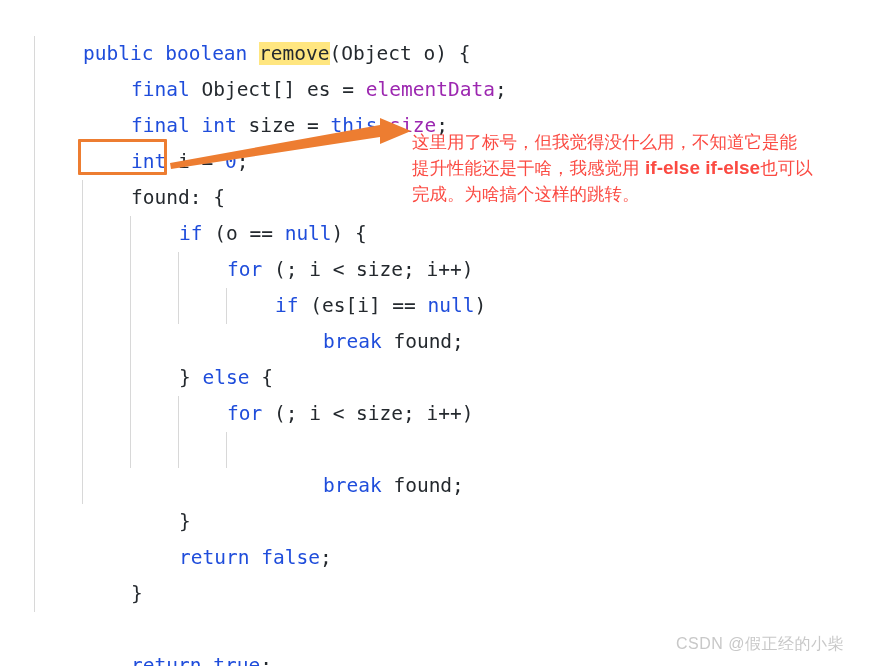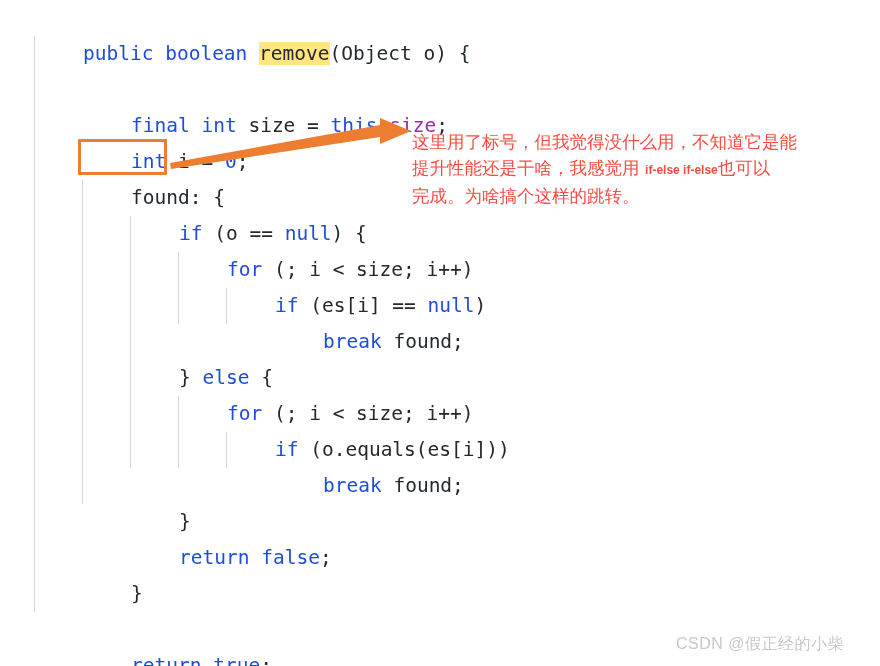--- a/index.html
+++ b/index.html
@@ -84,21 +84,21 @@
     color: #fb4a42;
     font-family: "DejaVu Sans", sans-serif;
     font-size: 17.5px;
     line-height: 26px;
     letter-spacing: 0px;
     white-space: pre-wrap;
   }
   #annotation .latin {
     font-family: "Liberation Sans", sans-serif;
     font-weight: bold;
-    font-size: 12px;
+    font-size: 19px;
   }
 
   
   #watermark {
     position: absolute;
     left: 676px;
     top: 634px;
     color: #c8c8c8;
     font-family: "Liberation Sans", sans-serif;
     font-size: 16px;
@@ -116,20 +116,23 @@
   <div class="guide" style="left:130px;top:216px; height:252px;"></div>
   <div class="guide" style="left:178px;top:252px; height:72px;"></div>
   <div class="guide" style="left:226px;top:288px; height:36px;"></div>
   <div class="guide" style="left:178px;top:396px; height:72px;"></div>
   <div class="guide" style="left:226px;top:432px; height:36px;"></div>
 
   <div class="code-line" style="top:0px; left:36px;">
     <span class="kw">public</span><span class="pl"> </span><span class="kw">boolean</span><span class="pl"> </span><span class="pl hl-yellow">remove</span><span class="pl">(Object o) {</span>
   </div>
 
+  <div class="code-line" style="top:36px; left:84px;">
+    <span class="kw">final</span><span class="pl"> Object[] es = </span><span class="mem">elementData</span><span class="pl">;</span>
+  </div>
 
   <div class="code-line" style="top:72px; left:84px;">
     <span class="kw">final</span><span class="pl"> </span><span class="kw">int</span><span class="pl"> size = </span><span class="kw">this</span><span class="pl">.</span><span class="mem">size</span><span class="pl">;</span>
   </div>
 
   <div class="code-line" style="top:108px; left:84px;">
     <span class="kw">int</span><span class="pl"> i = </span><span class="num">0</span><span class="pl">;</span>
   </div>
 
   <div class="code-line" style="top:144px; left:84px;">
@@ -153,23 +156,20 @@
   </div>
 
   <div class="code-line" style="top:324px; left:132px;">
     <span class="pl">} </span><span class="kw">else</span><span class="pl"> {</span>
   </div>
 
   <div class="code-line" style="top:360px; left:180px;">
     <span class="kw">for</span><span class="pl"> (; i &lt; size; i++)</span>
   </div>
 
-  <div class="code-line" style="top:396px; left:228px;">
-    <span class="kw">if</span><span class="pl"> (o.equals(es[i]))</span>
-  </div>
 
   <div class="code-line" style="top:432px; left:276px;">
     <span class="kw">break</span><span class="pl"> found;</span>
   </div>
 
   <div class="code-line" style="top:468px; left:132px;">
     <span class="pl">}</span>
   </div>
 
   <div class="code-line" style="top:504px; left:132px;">

